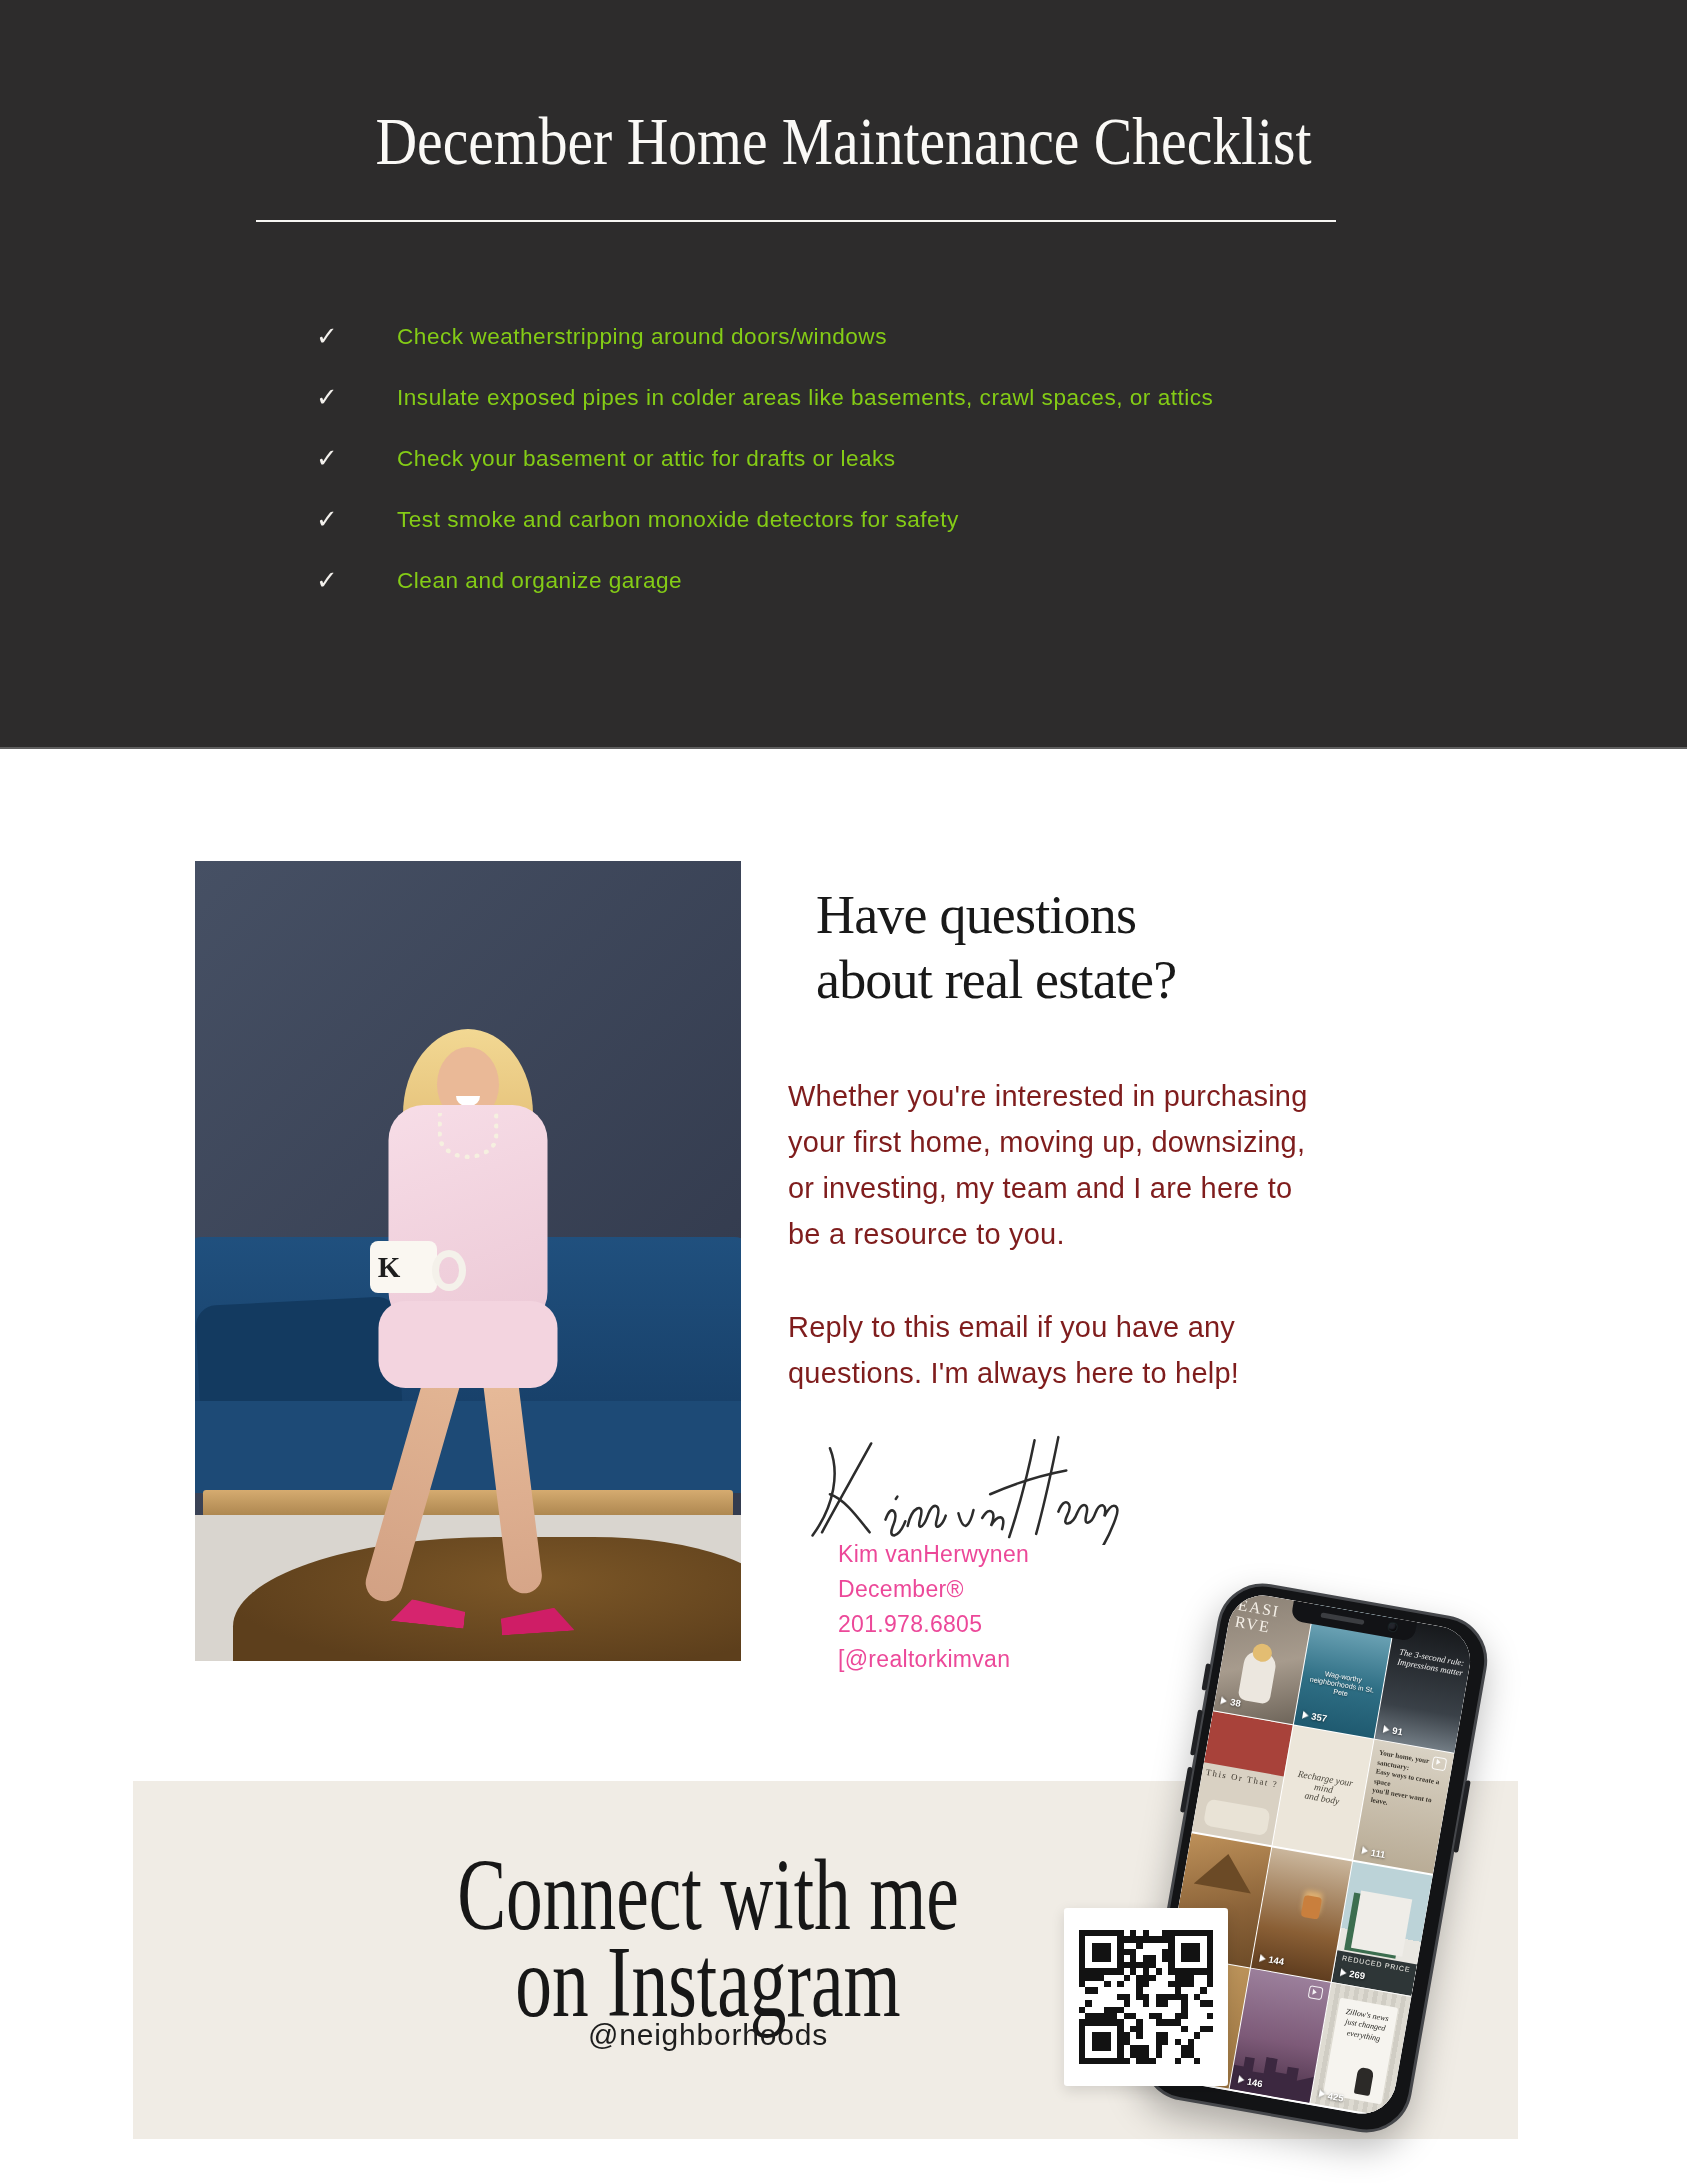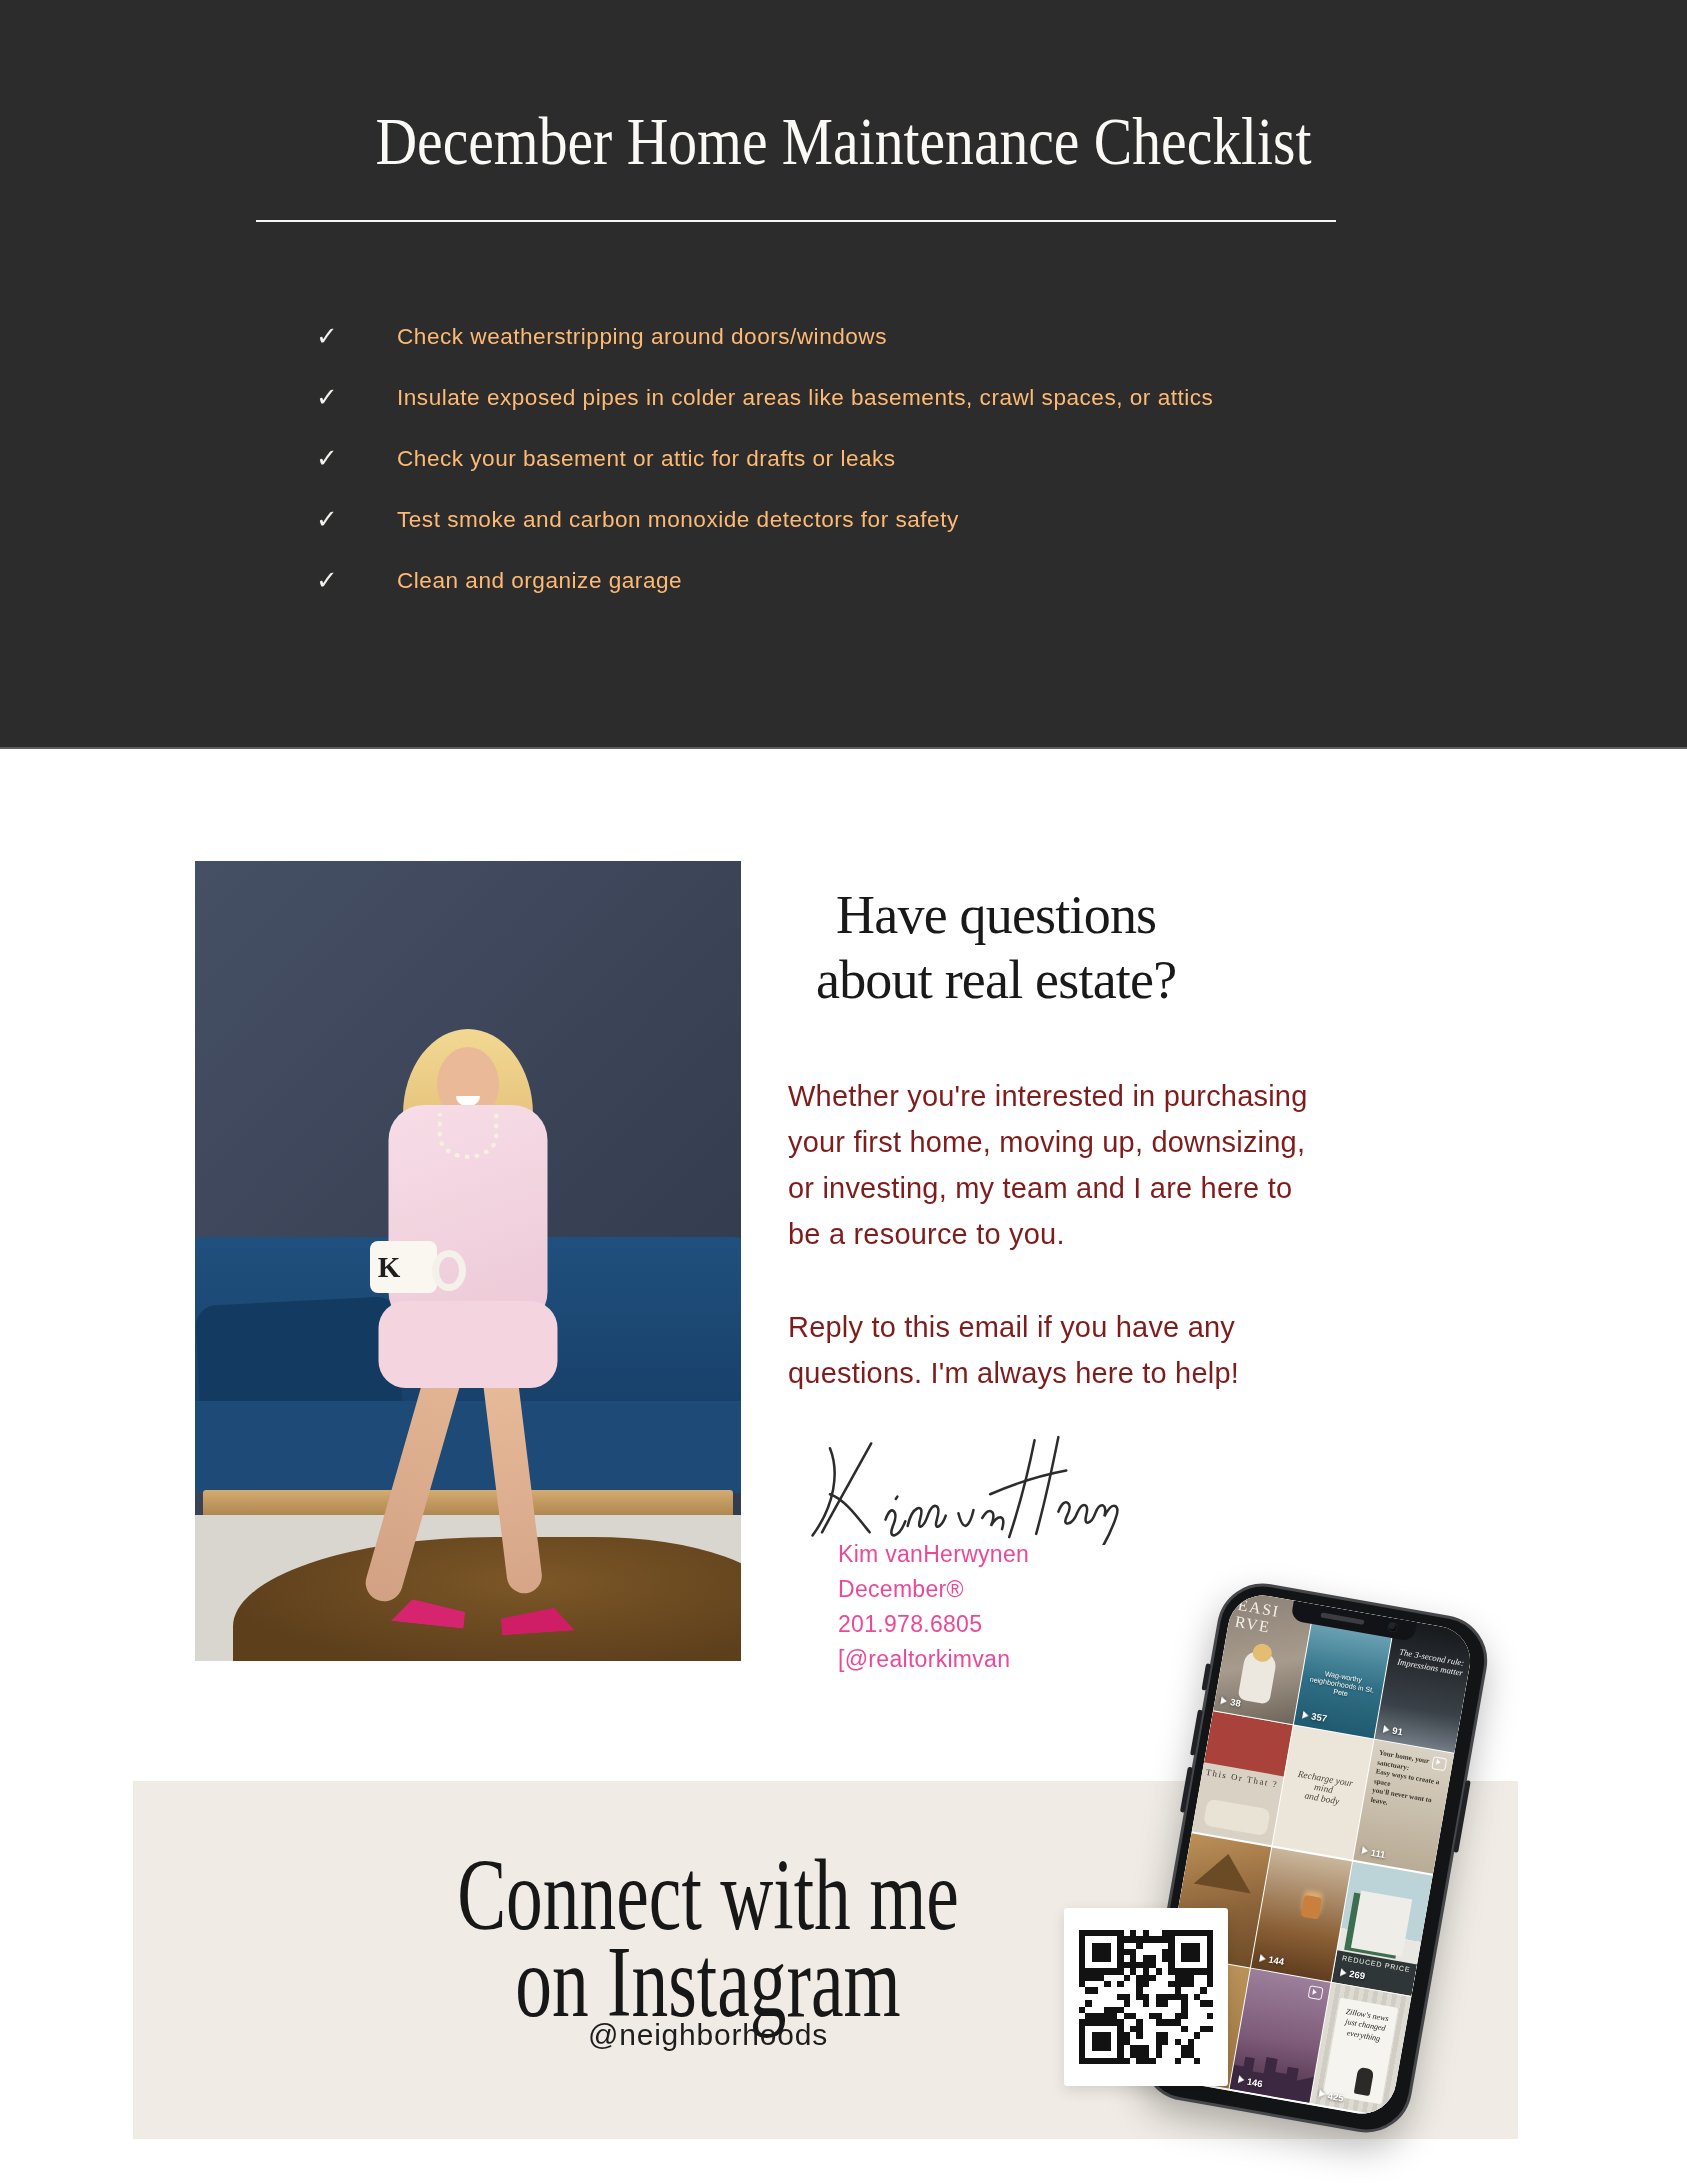--- a/index.html
+++ b/index.html
@@ -10,21 +10,21 @@
   .dark-section{position:absolute;left:0;top:0;width:1687px;height:747px;background:#2d2c2c;
                 border-bottom:2.4px solid #5f5f5f;}
   .main-title{position:absolute;left:0;top:108px;width:1687px;text-align:center;margin:0;
               color:#faf9f6;font-family:"Liberation Serif","DejaVu Serif",serif;font-weight:400;
               font-size:67px;line-height:1;transform:scaleX(.86);transform-origin:50% 50%;
               letter-spacing:0px;}
   .title-rule{position:absolute;left:256px;top:220px;width:1080px;height:2.4px;background:#f7f6f3;}
   .checklist{position:absolute;left:316px;top:306px;list-style:none;margin:0;padding:0;}
   .checklist li{display:flex;align-items:center;height:61px;}
   .chk{width:29px;color:#f3f1ed;font-size:26px;font-weight:300;flex:0 0 29px;}
-  .chk-label{margin-left:52px;color:#fdba74;font-size:22.6px;font-weight:300;letter-spacing:0.5px;}
+  .chk-label{margin-left:52px;color:#84cc16;font-size:22.6px;font-weight:300;letter-spacing:0.5px;}
 
   
   .photo{position:absolute;left:195px;top:861px;width:546px;height:800px;overflow:hidden;
          background:linear-gradient(135deg,#465064,#343c4f 70%);}
   .ph-couch-back{position:absolute;left:-2%;top:47%;width:104%;height:23%;
                  background:linear-gradient(#20507e,#173f68);border-radius:17.5px 17.5px 0 0;}
   .ph-cushion{position:absolute;left:1%;top:55%;width:37%;height:25%;background:#133a60;
               border-radius:20.6px;transform:rotate(-3deg);}
   .ph-seat{position:absolute;left:-2%;top:67.5%;width:104%;height:11.5%;background:#1d4a76;
            border-radius:11px;}
@@ -58,21 +58,21 @@
            clip-path:polygon(0 30%,74% 0,100% 100%,0 100%);transform:rotate(-4deg);}
   .w-mug{position:absolute;left:32%;top:47.5%;width:67px;height:52px;background:#faf7f1;
          border-radius:8px;}
   .w-mug-handle{position:absolute;left:calc(32% + 62px);top:48.6%;width:20.6px;height:27px;
                 border:7.1px solid #f4f1ea;border-radius:50%;}
   .mug-letter{position:absolute;left:8px;top:9.5px;font-family:"Liberation Serif","DejaVu Serif",serif;
               font-size:29px;color:#1e1e1e;font-weight:700;}
 
   .about-heading{position:absolute;left:816px;top:883px;margin:0;white-space:pre-line;
                  font-family:"Liberation Serif","DejaVu Serif",serif;font-weight:400;
-                 color:#191919;font-size:54px;line-height:65px;letter-spacing:-0.8px;text-align:center;}
+                 color:#191919;font-size:54px;line-height:65px;letter-spacing:-0.8px;}
   .about-p{position:absolute;left:788px;margin:0;white-space:pre-line;color:#7f1d1d;
            font-size:29px;font-weight:300;line-height:46px;letter-spacing:0.2px;}
   .about-p1{top:1073px;}
   .about-p2{top:1304px;}
   .signature{position:absolute;left:803px;top:1426px;width:341px;height:119px;}
   .contact{position:absolute;left:838px;top:1537px;color:#ec4899;font-size:23px;font-weight:300;
            line-height:35px;letter-spacing:0.3px;}
   .contact div{height:35px;}
 
   

